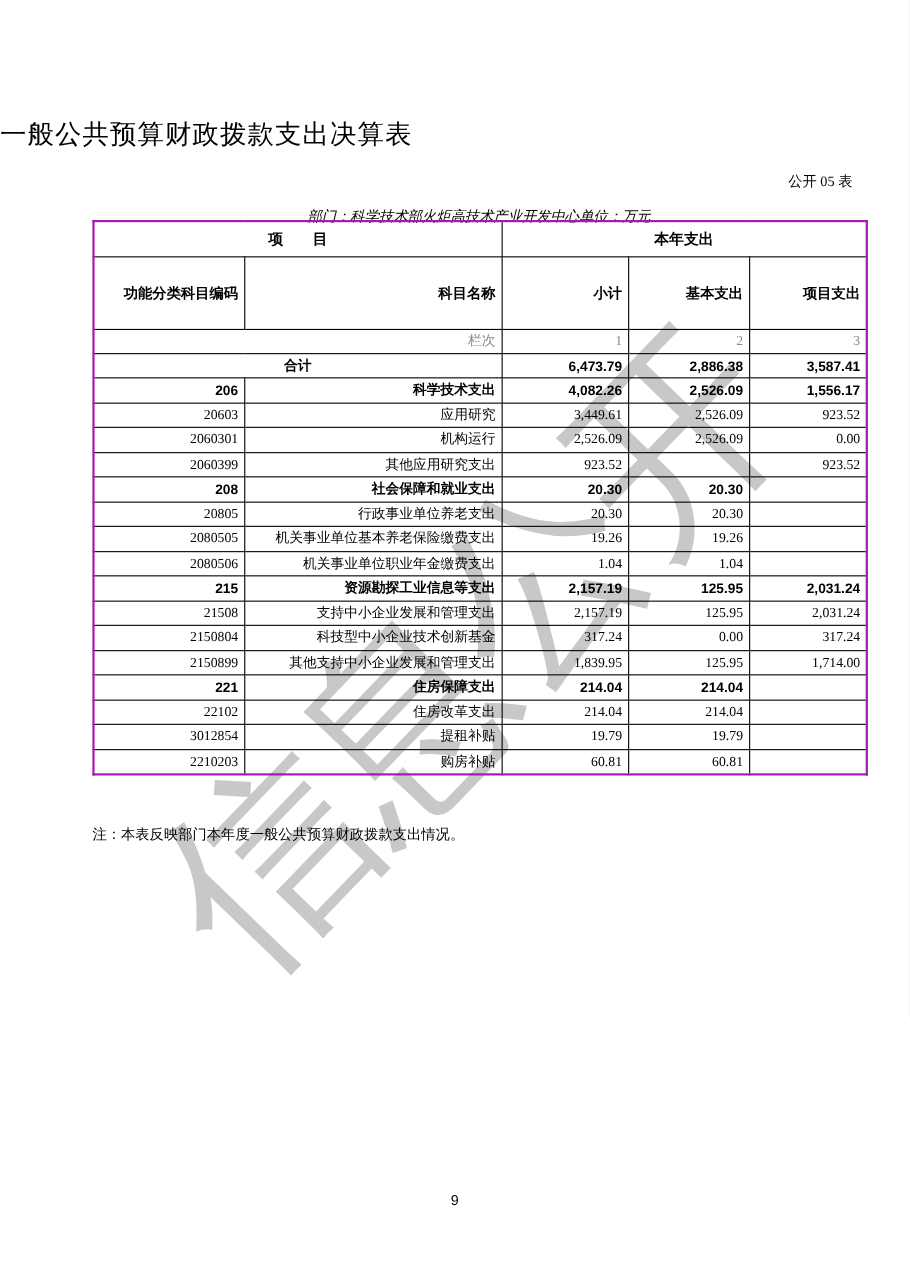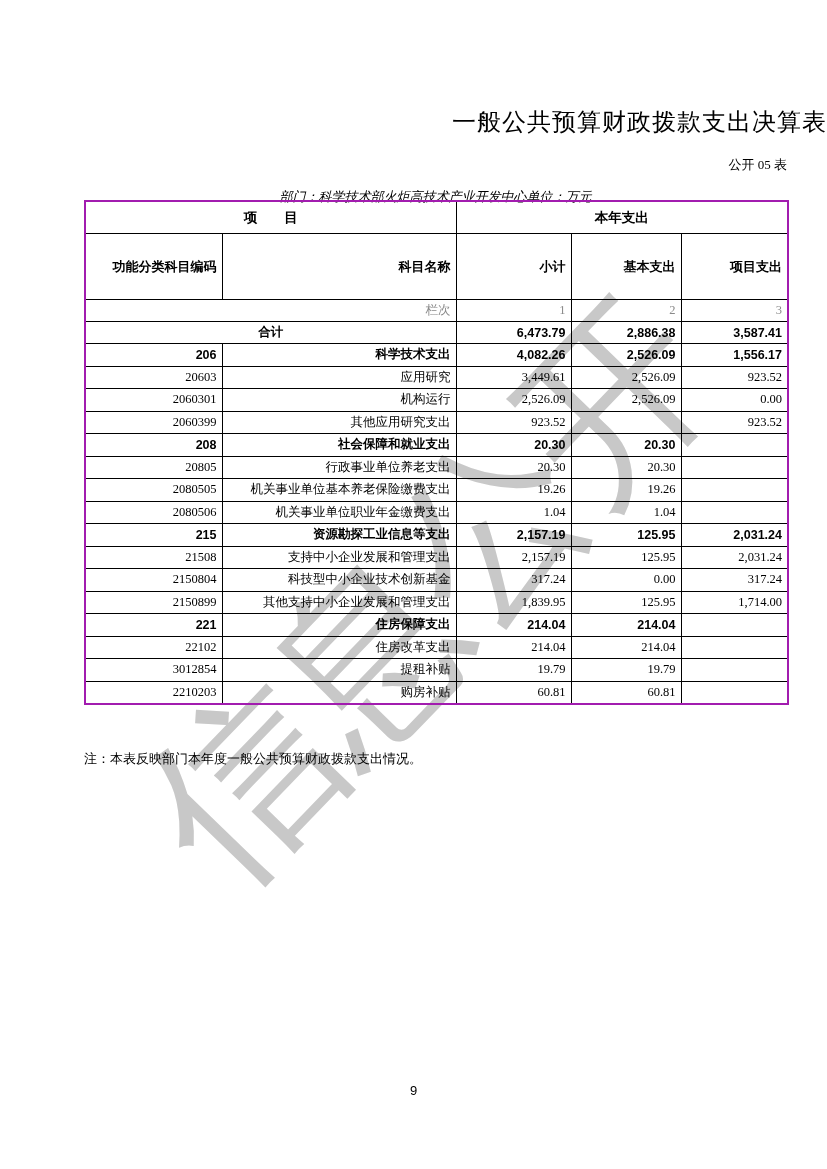--- a/index.html
+++ b/index.html
@@ -12,25 +12,25 @@
   .watermark {
     position:absolute; left:427px; top:595px;
     transform:translate(-50%,-50%) rotate(-46deg);
     font-size:185px; line-height:1; letter-spacing:-8px;
     color:#c8c8c8; white-space:nowrap;
     font-family:"Liberation Serif", serif;
     z-index:0; user-select:none;
   }
   .title {
     position:absolute; top:106px; left:0; width:100%;
-    text-align:right; font-size:24px; font-weight:normal;
+    text-align:left; font-size:24px; font-weight:normal;
     letter-spacing:1px; z-index:1;font-family:Liberation Serif, serif;
   }
   .form-label {
-    position:absolute; top:156px; right:40px;
+    position:absolute; top:156px; right:52px;
     font-size:13px; z-index:1;
   }
   .meta {
     position:absolute; top:188px; left:84px; width:703px;
     display:flex; justify-content:center;
     font-size:13px; z-index:1;font-style:italic;
   }
   table.budget {
     position:absolute; left:84px; top:200px; width:703px;
     border-collapse:collapse; table-layout:fixed;

